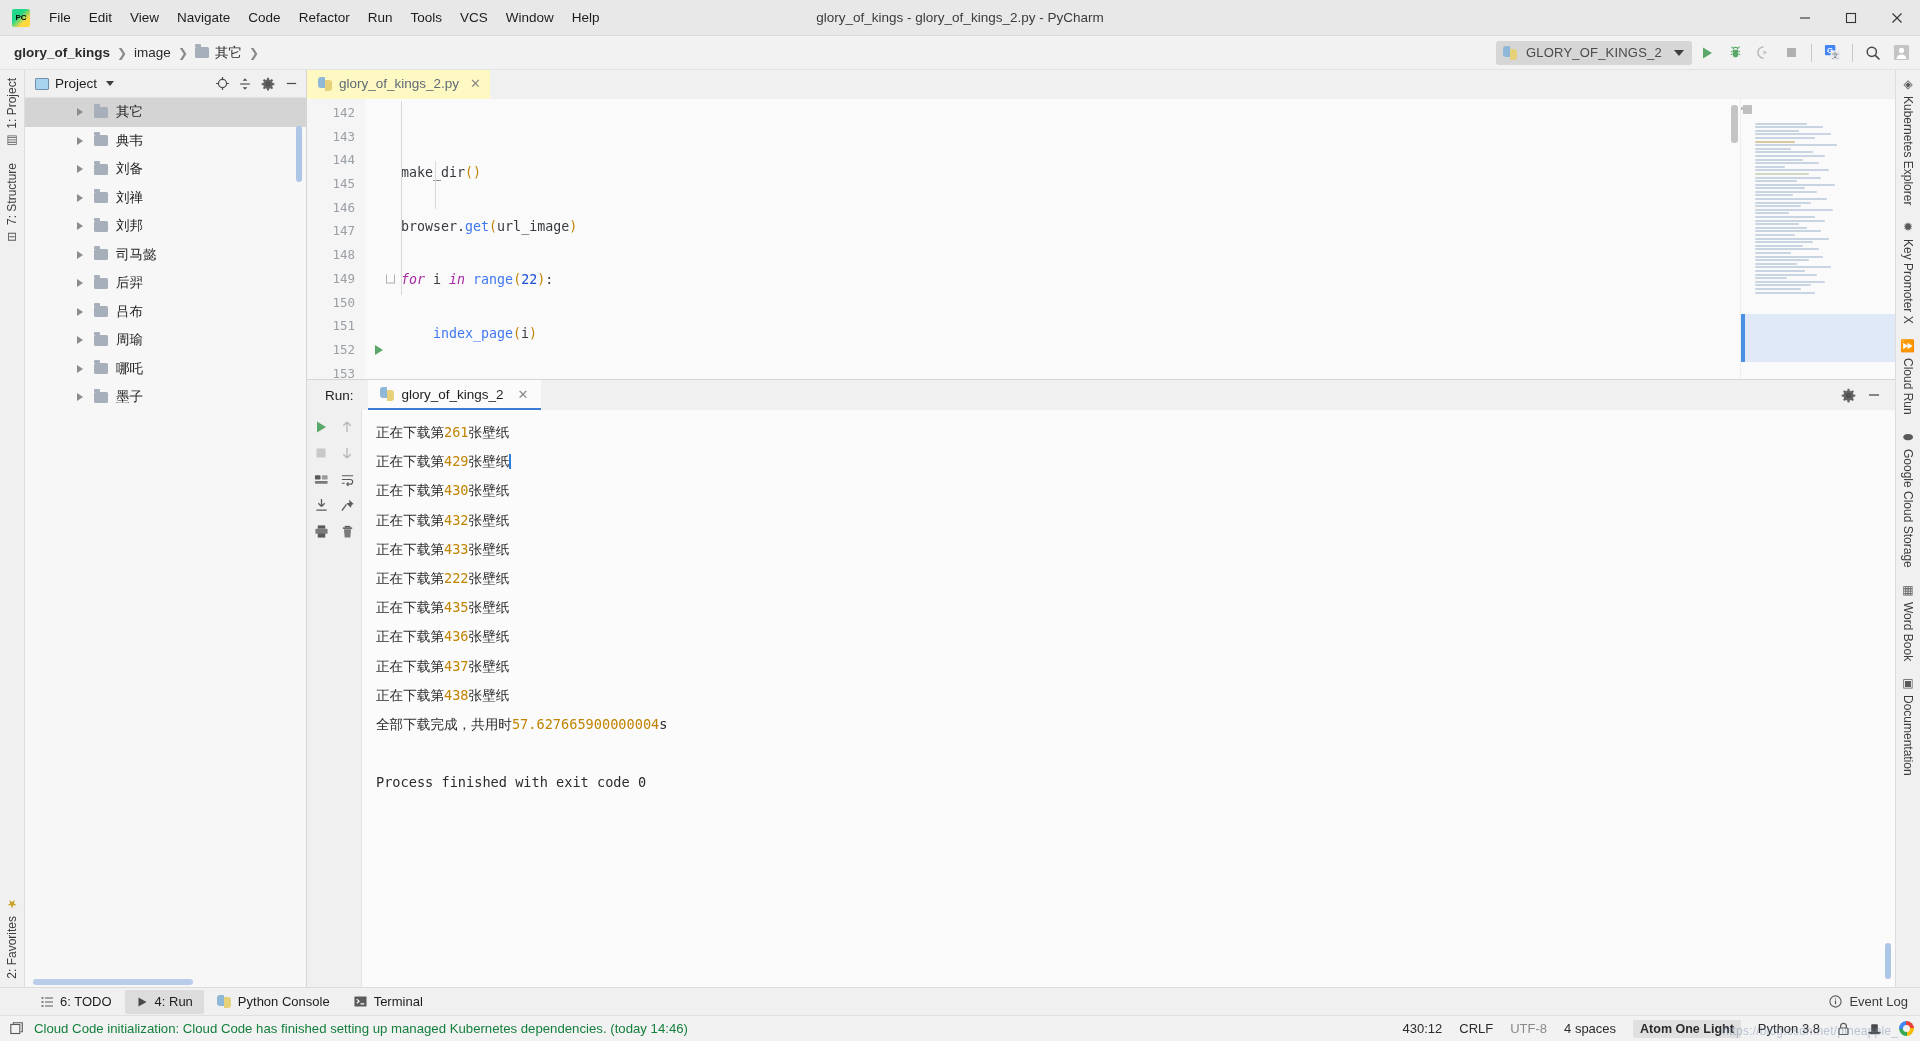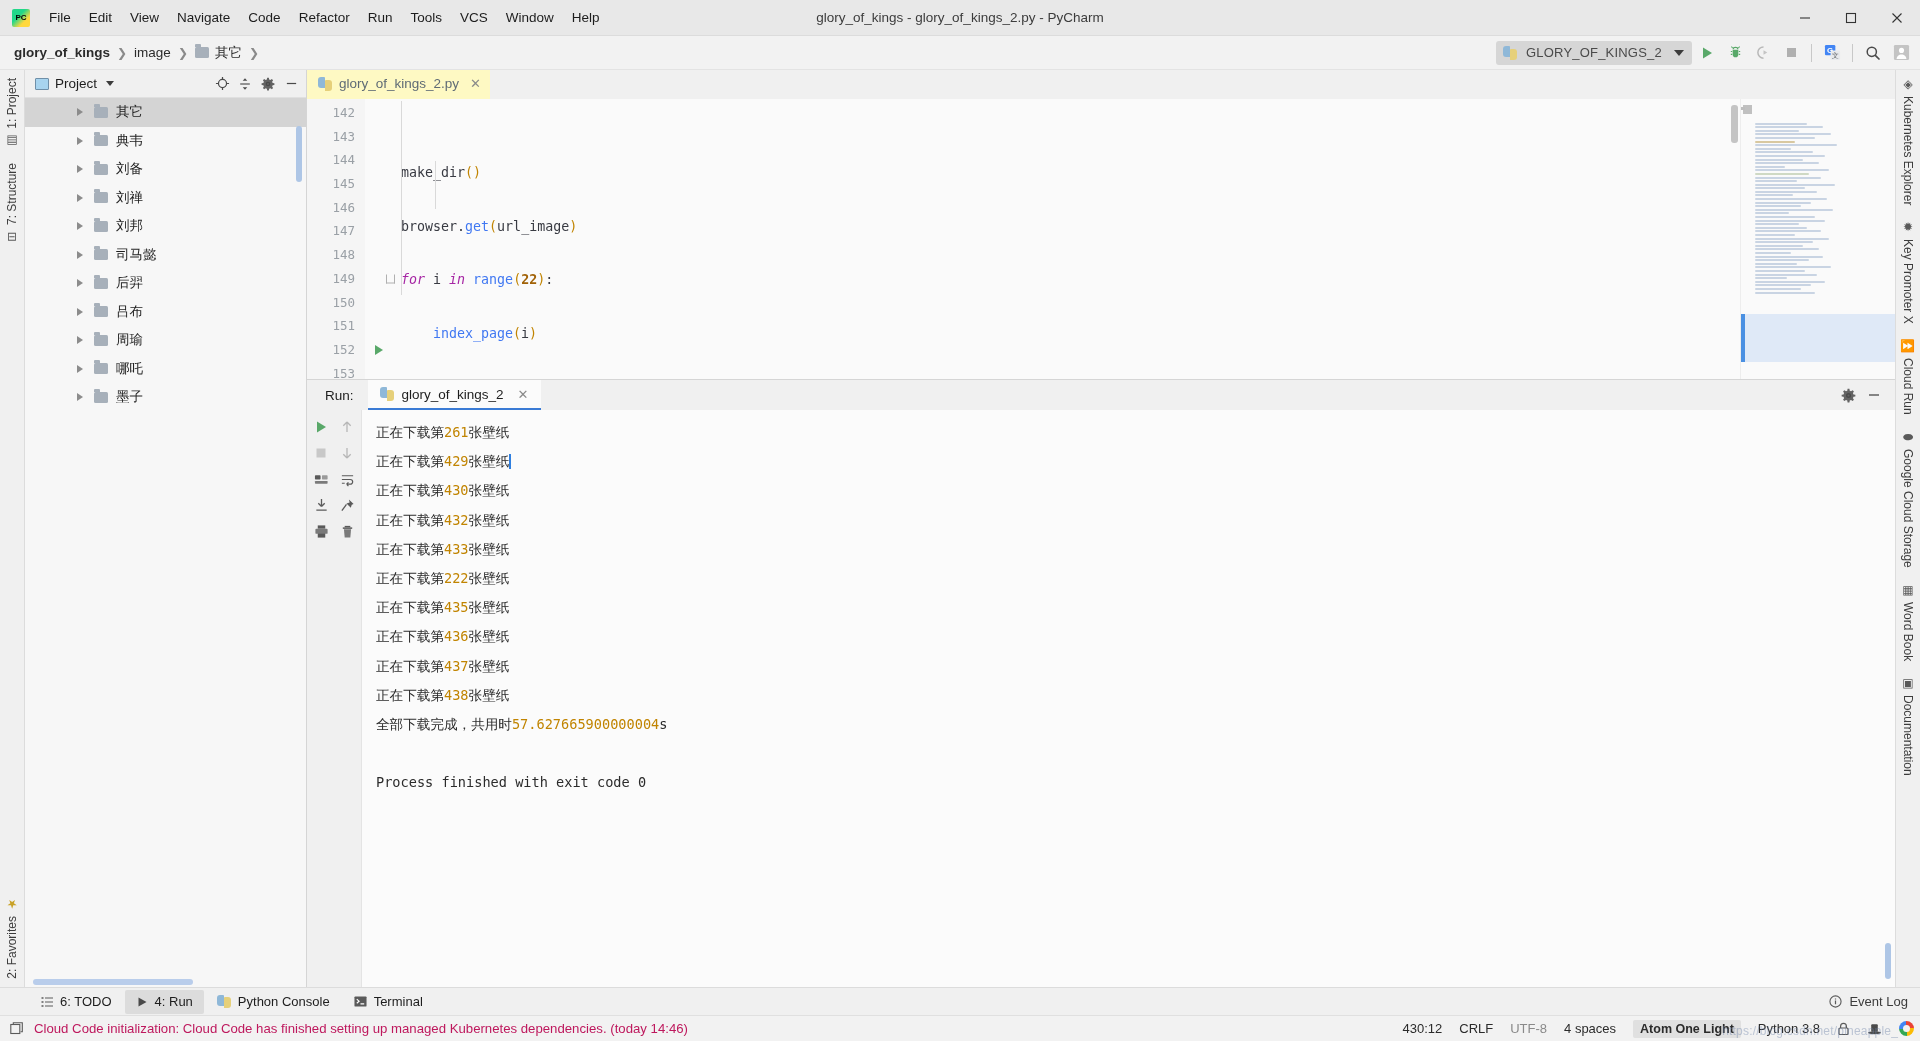--- a/index.html
+++ b/index.html
@@ -174,21 +174,21 @@
   .gutter-pad { flex: 0 0 36px; width: 36px; background: #fafafa; }
   .code {
     flex: 1; font-family: "DejaVu Sans Mono", monospace; font-size: 13.3px;
     padding-top: 2px; background: #fafafa; white-space: pre; overflow: hidden;
     position: relative; min-width: 0;
   }
   .cl { height: 23.7px; line-height: 23.7px; }
   .kw { color: #a626a4; font-style: italic; }
   .fn { color: #4078f2; }
   .id { color: #383a42; }
-  .num { color: #a16207; font-weight: bold; }
+  .num { color: #1d4ed8; }
   .punc { color: #c18401; }
   .op { color: #383a42; }
   .indent-guide {
     position: absolute; width: 1px; background: #d9d9d9;
   }
   .minimap {
     flex: 0 0 155px; width: 155px; background: #fafafa; position: relative; overflow: hidden;
     border-left: 1px solid #ededed;
   }
   .mm-line { height: 2px; background: #c9d4e3; margin: 1.6px 0 0 14px; border-radius: 1px; }
@@ -249,21 +249,21 @@
     font-size: 13px; color: #1d1d1d; border-radius: 2px;
   }
   .btab.active { background: #dcdcdc; }
   .bb-right { margin-left: auto; display: flex; align-items: center; gap: 7px; padding-right: 12px; font-size: 13px; color: #3c3c3c; }
 
   
   .statusbar {
     height: 26px; flex: 0 0 26px; background: #f2f2f2; display: flex; align-items: center;
     padding: 0 6px 0 10px; gap: 10px; font-size: 13px; color: #2b2b2b; border-top: 1px solid #e0e0e0;
   }
-  .sb-msg { font-size: 13.2px; color: #be185d; }
+  .sb-msg { font-size: 13.2px; color: #15803d; }
   .sb-right { margin-left: auto; display: flex; align-items: center; gap: 17px; }
   .sb-item { font-size: 13px; color: #2b2b2b; }
   .sb-item.dim { color: #8a8a8a; }
   .sb-theme { background: #e0e0e0; padding: 2px 7px; border-radius: 2px; font-weight: bold; font-size: 12.5px; position: relative; }
   .watermark {
     position: absolute; right: 22px; bottom: 3px; font-size: 12px; color: rgba(110,130,170,.42);
     pointer-events: none; white-space: nowrap; letter-spacing: .2px;
   }
   .g-ico {
     width: 15px; height: 15px; border-radius: 50%;

